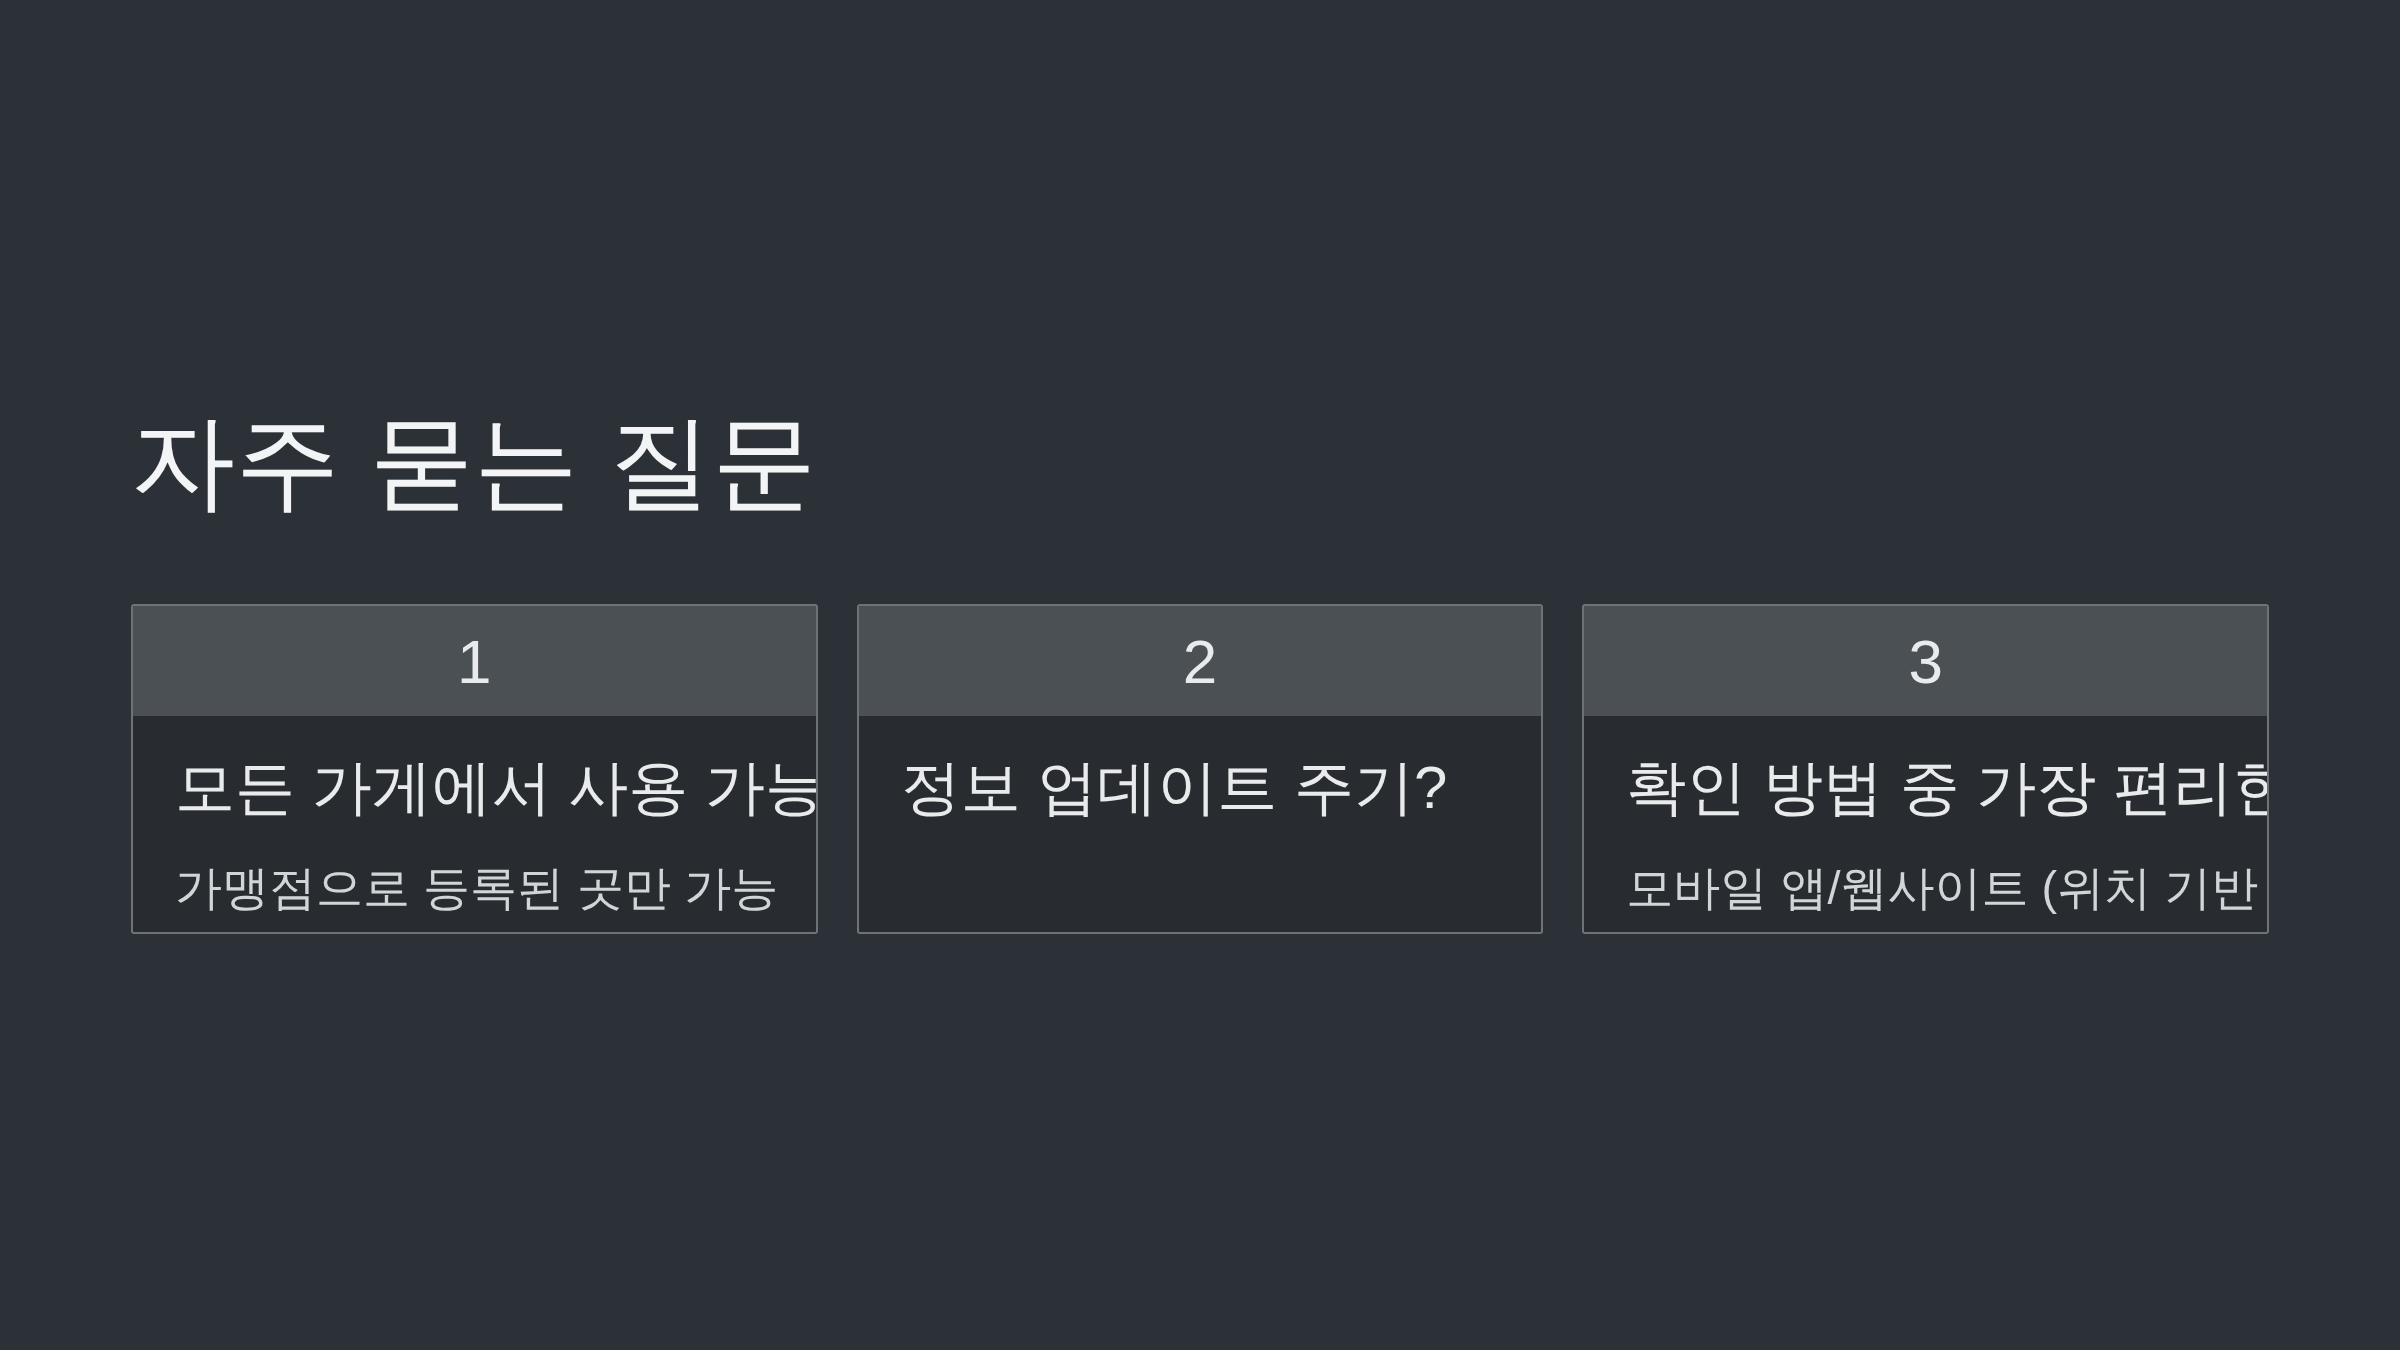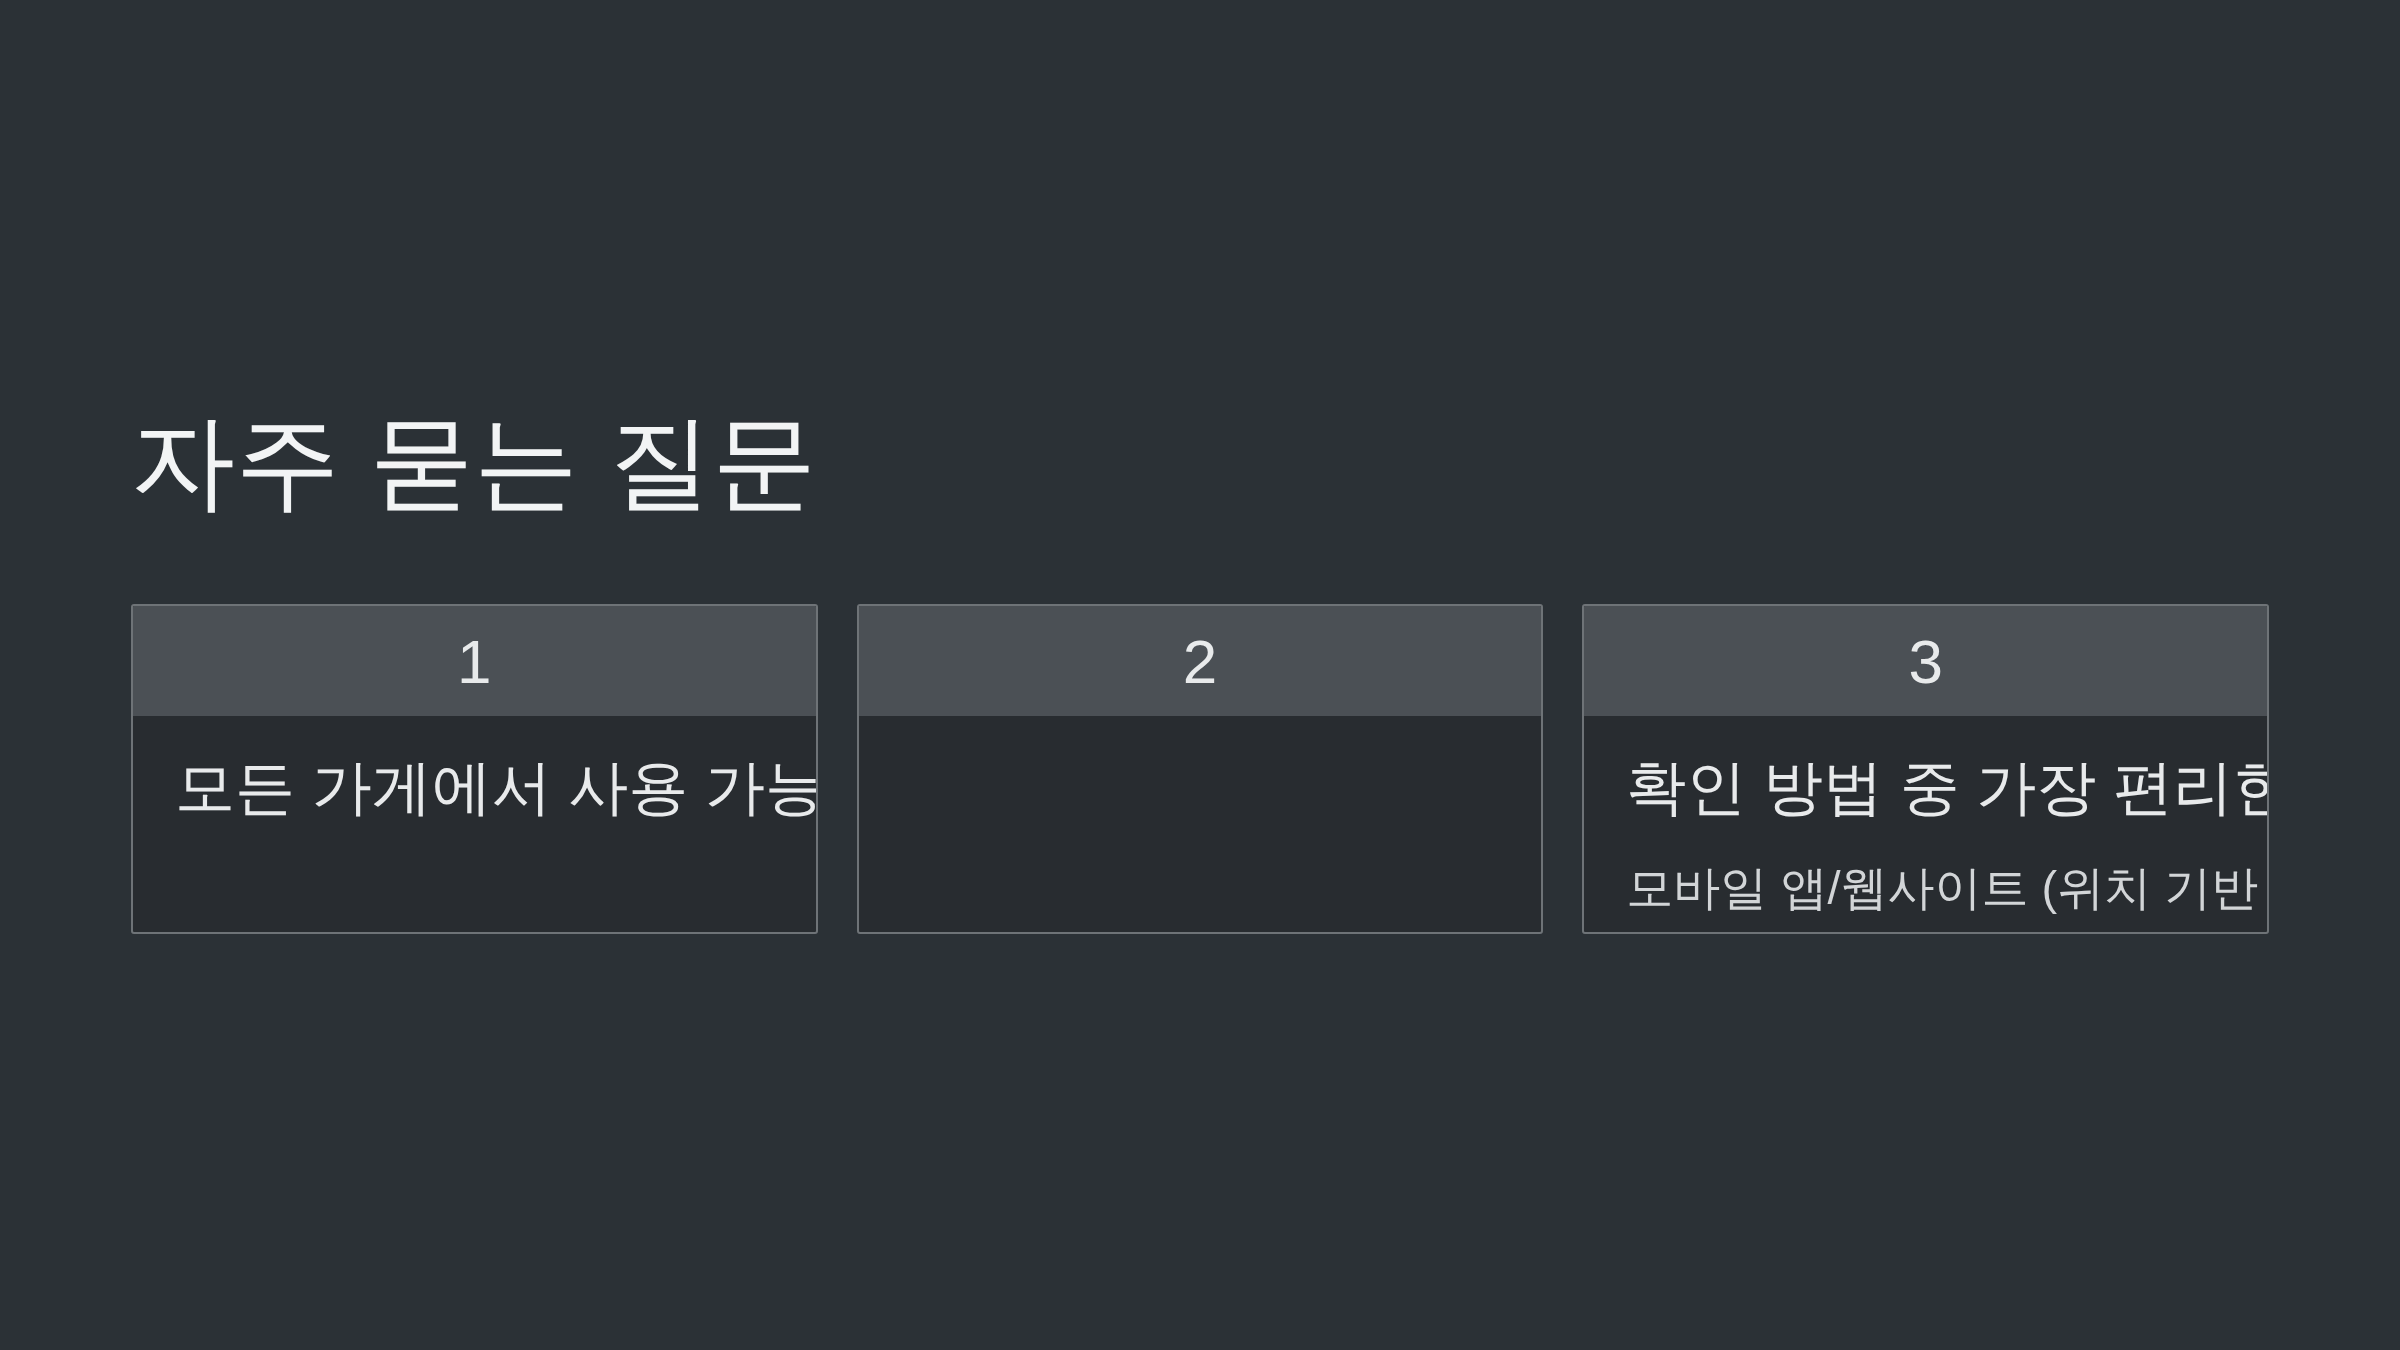--- a/index.html
+++ b/index.html
@@ -85,26 +85,28 @@
 <div class="slide">
 
   <h1 class="slide-title">자주 묻는 질문</h1>
 
   <div class="cards-row">
 
     <div class="faq-card">
       <div class="faq-card-header">1</div>
       <div class="faq-card-body">
         <p class="faq-question">모든 가게에서 사용 가능?</p>
+        <p class="faq-answer">가맹점으로 등록된 곳만 가능</p>
       </div>
     </div>
 
     <div class="faq-card">
       <div class="faq-card-header">2</div>
       <div class="faq-card-body">
+        <p class="faq-question">정보 업데이트 주기?</p>
       </div>
     </div>
 
     <div class="faq-card">
       <div class="faq-card-header">3</div>
       <div class="faq-card-body">
         <p class="faq-question">확인 방법 중 가장 편리한 것?</p>
         <p class="faq-answer">모바일 앱/웹사이트 (위치 기반 검색)</p>
       </div>
     </div>

